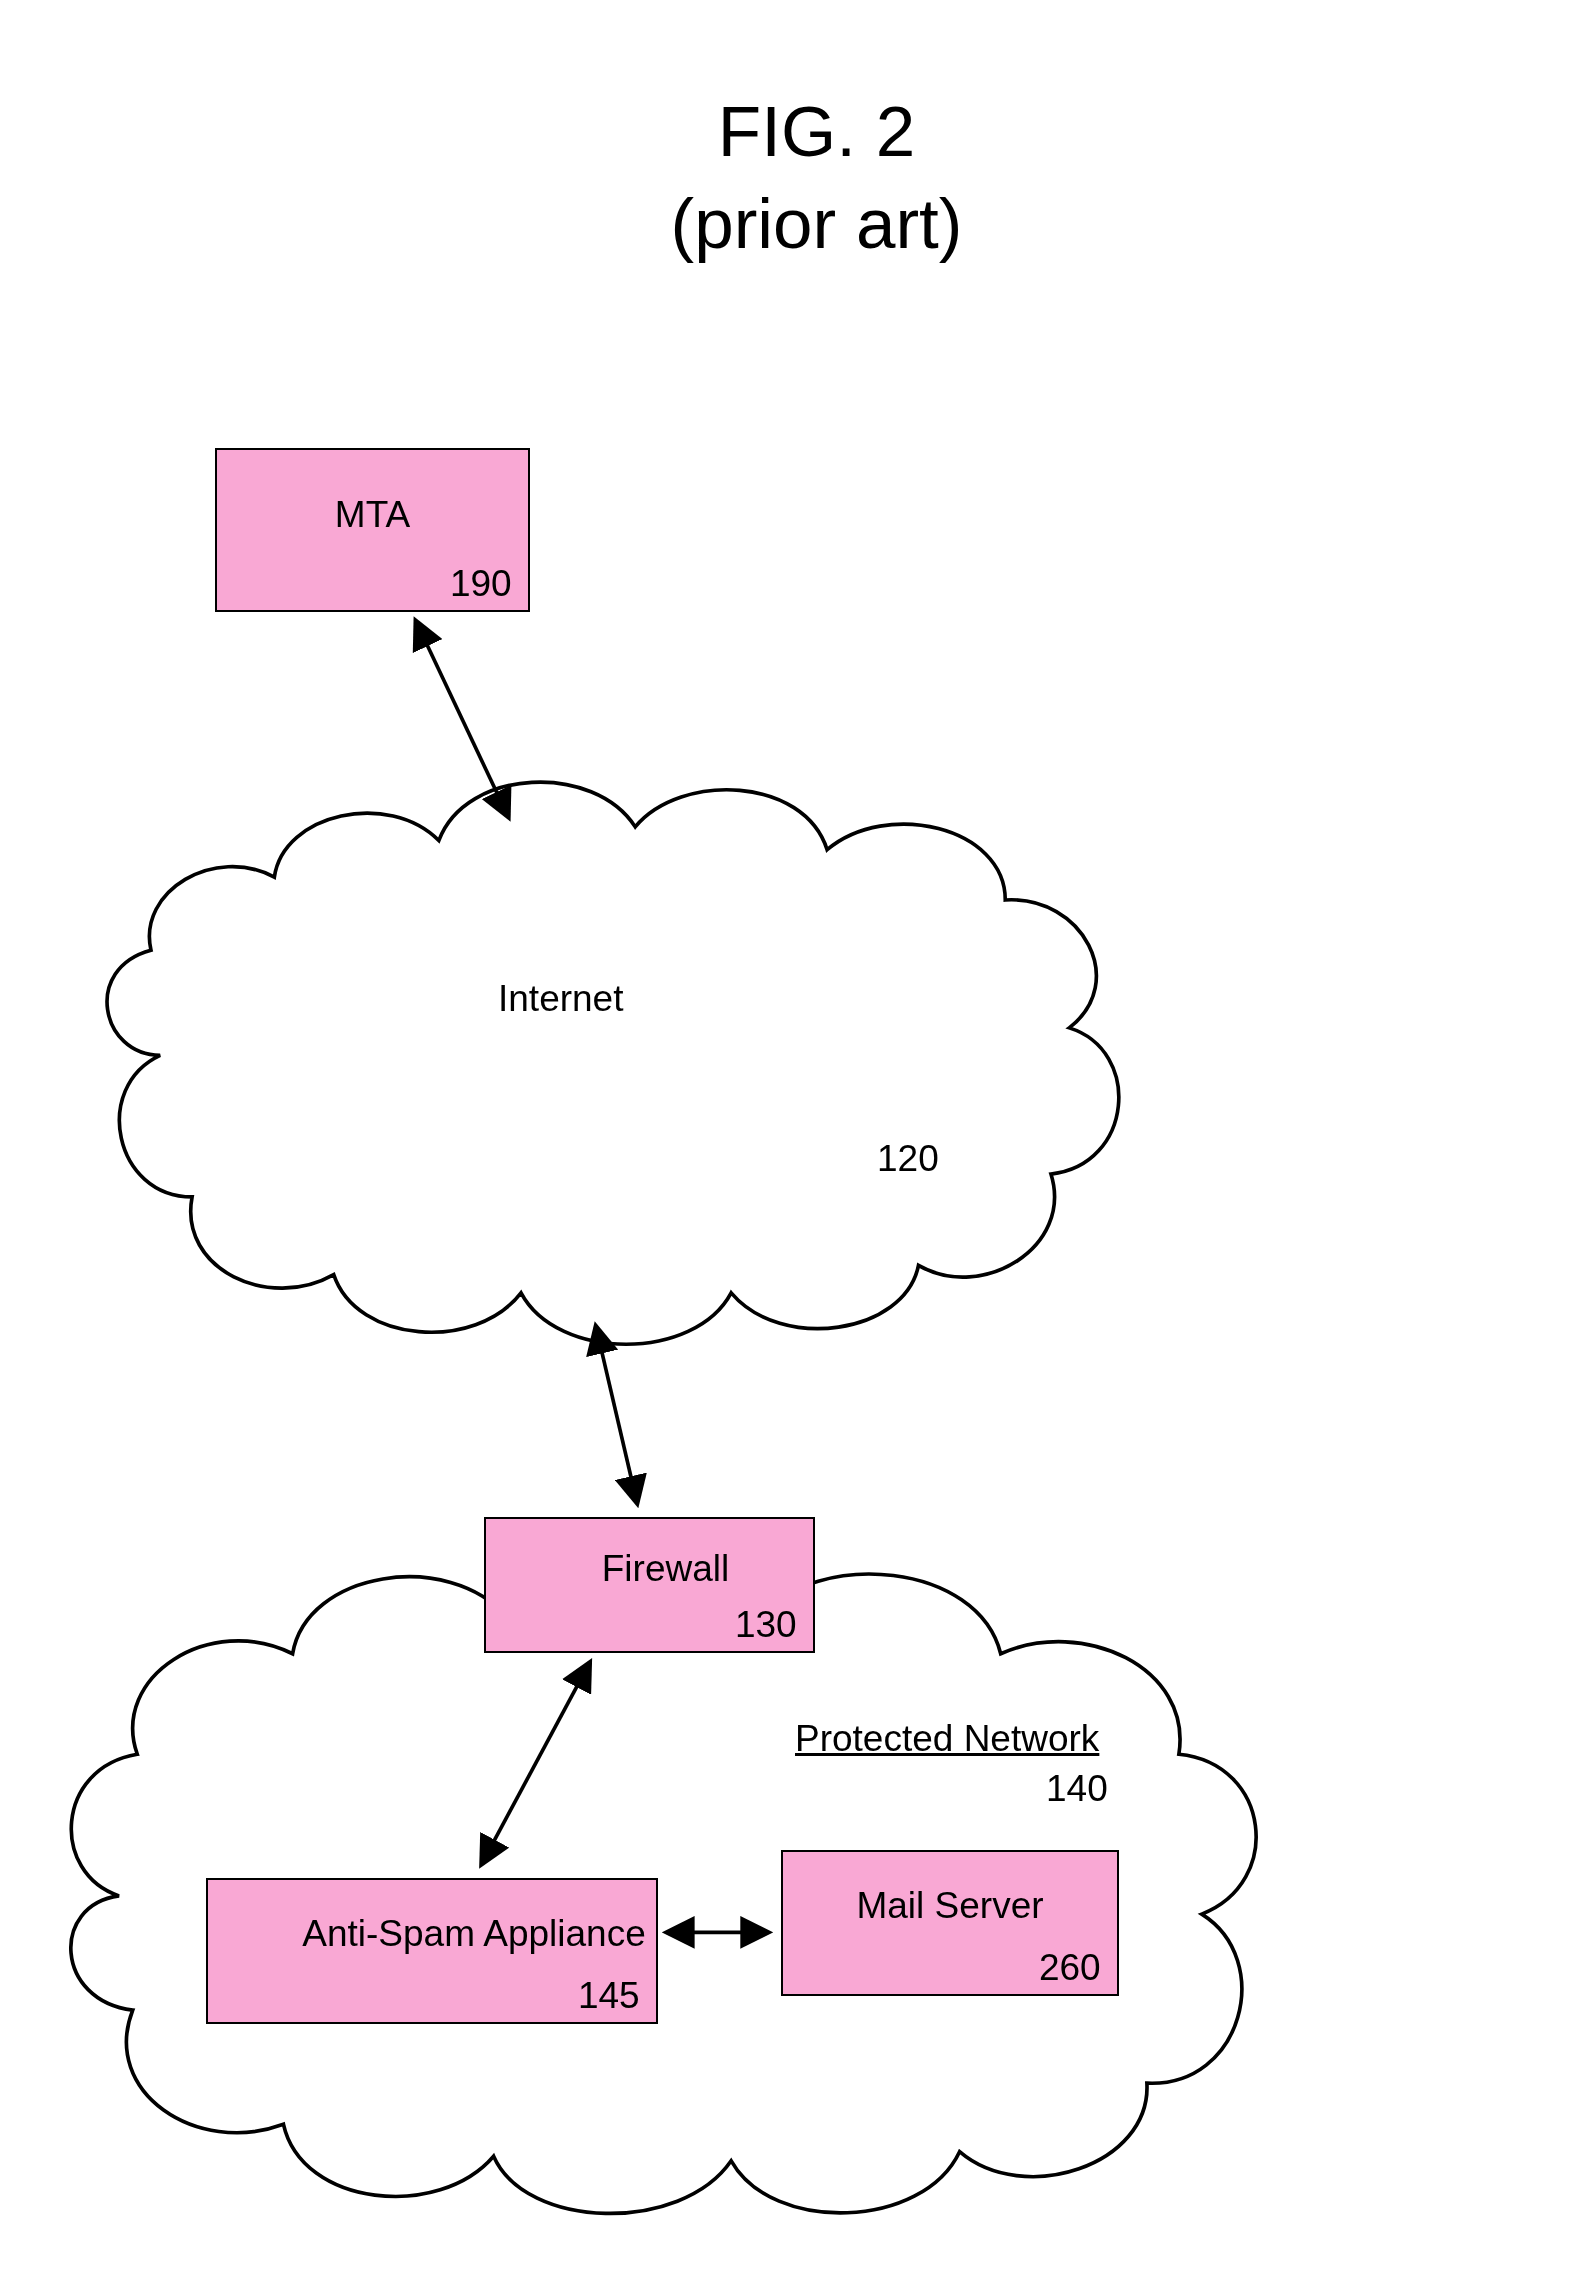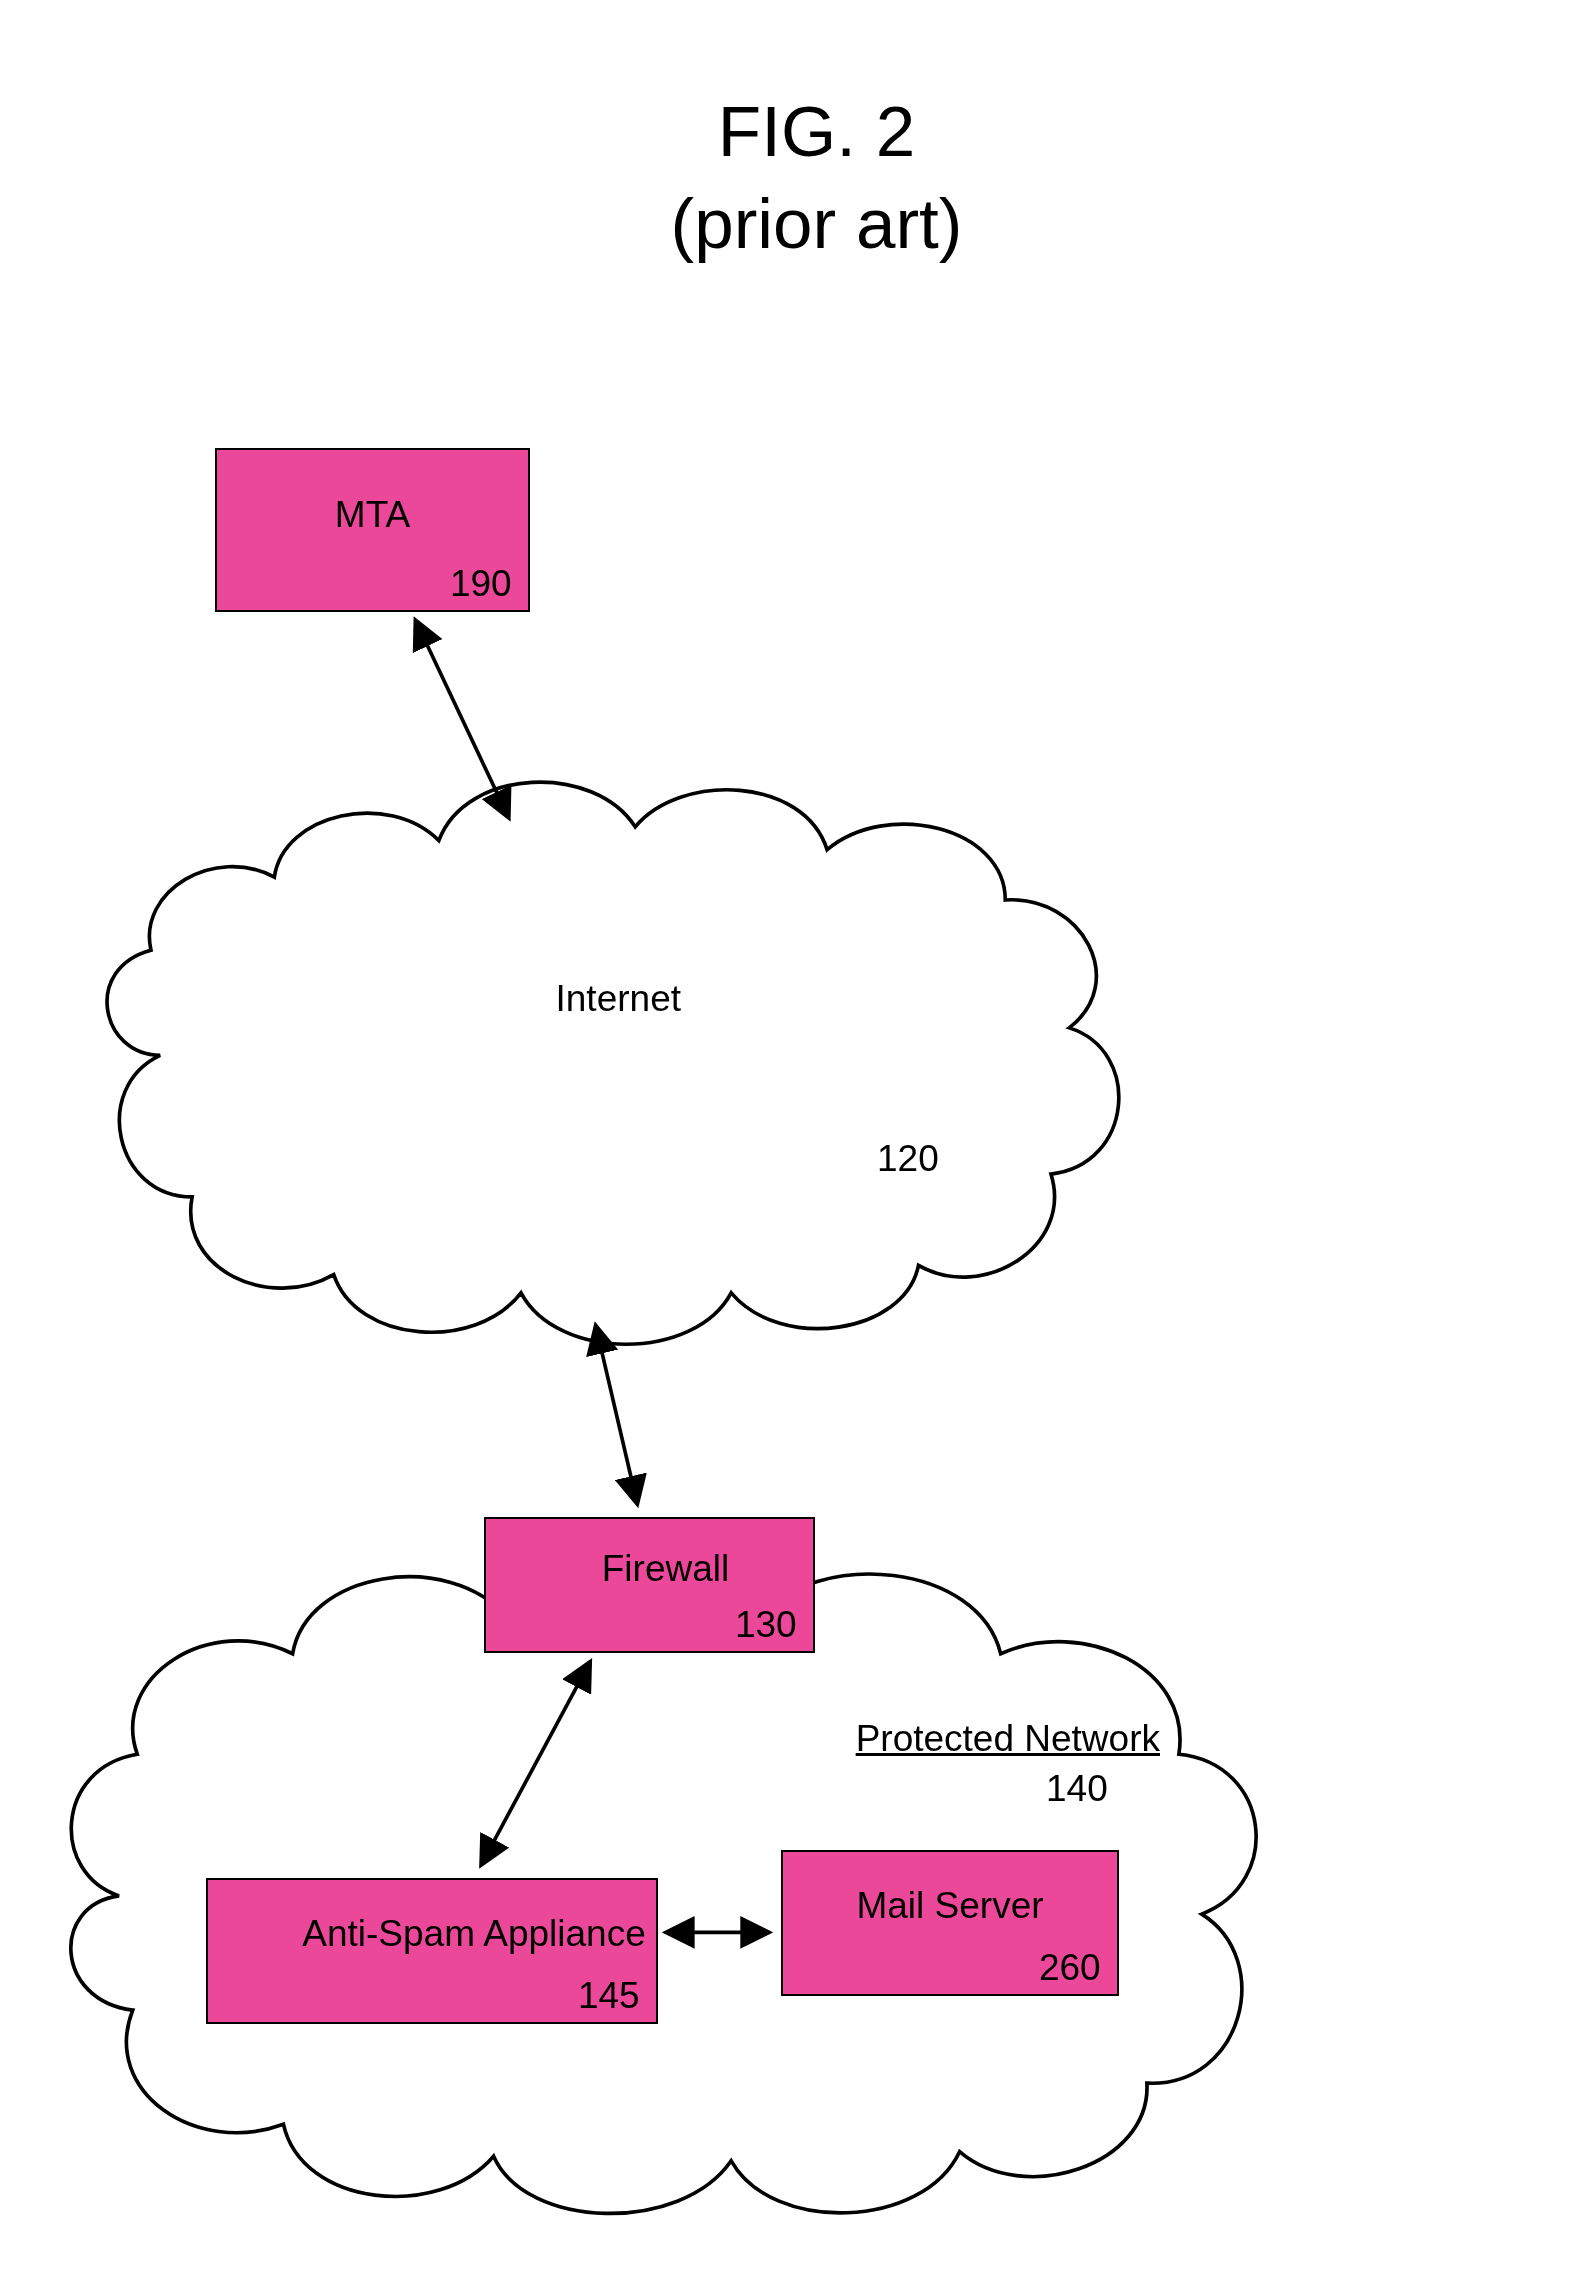--- a/index.html
+++ b/index.html
@@ -16,40 +16,40 @@
       width: 100%;
       text-align: center;
       font-size: 71px;
       font-weight: normal;
       margin-left: 20px;
     }
     .title1 { top: 91px; }
     .title2 { top: 183px; }
     .box {
       position: absolute;
-      background: #ec4899;
+      background: #f9a8d4;
       border: 2.7px solid black;
       z-index: 10;
     }
     .box-label {
       position: absolute;
       font-size: 37px;
       width: 100%;
       text-align: center;
     }
     .box-num {
       position: absolute;
       bottom: 5.5px;
       right: 16.4px;
       font-size: 37px;
     }
     .cloud-label {
       position: absolute;
       font-size: 37px;
-      text-align: right;
+      text-align: left;
       z-index: 5;
     }
     .cloud-num {
       position: absolute;
       font-size: 37px;
       z-index: 5;
     }
     svg.diagram {
       position: absolute;
       top: 0;

